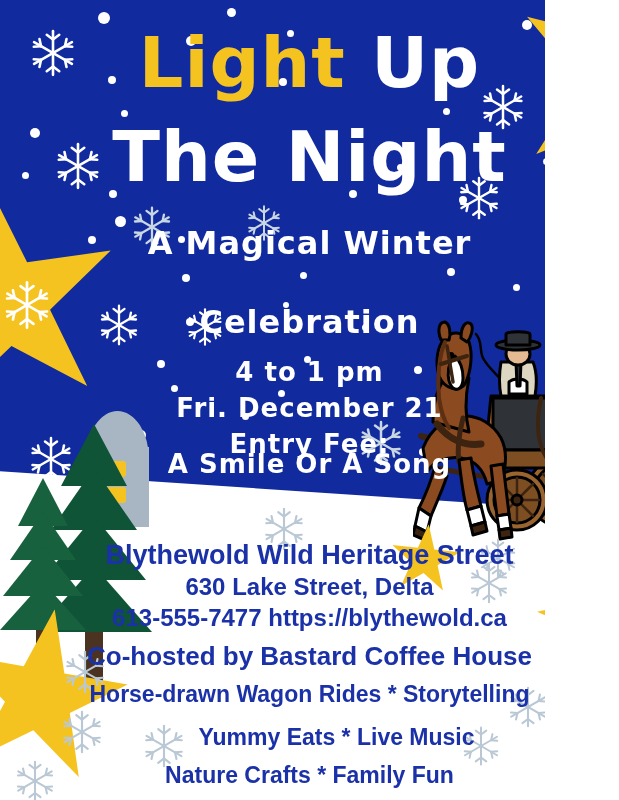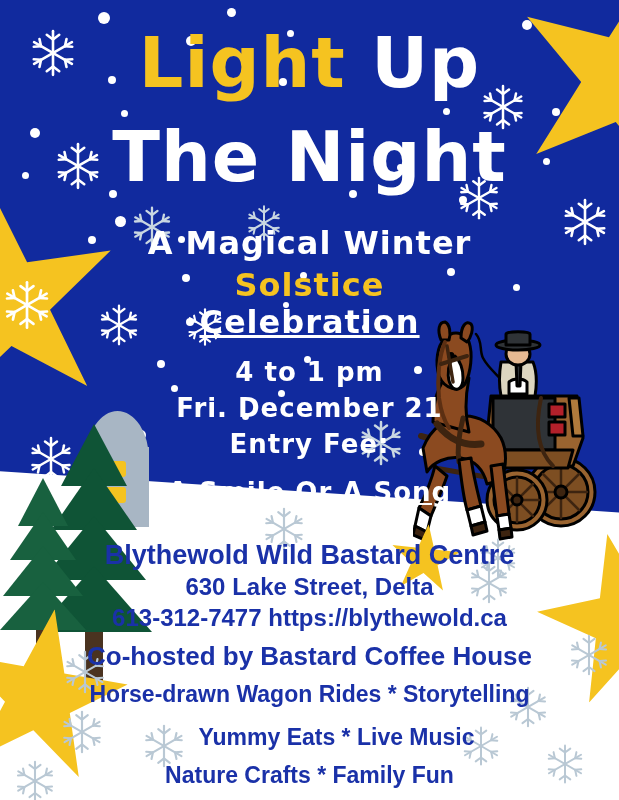--- a/index.html
+++ b/index.html
@@ -6,21 +6,21 @@
   html, body {
     margin: 0;
     padding: 0;
     background: #ffffff;
   }
   body {
     font-family: "Liberation Sans", sans-serif;
   }
   #poster {
     position: relative;
-    width: 619px;
+    width: 545px;
     height: 800px;
     overflow: hidden;
     background: #ffffff;
   }
   
   .sky {
     position: absolute;
     left: 0; top: 0;
     width: 619px;
     height: 560px;
@@ -179,38 +179,37 @@
   .sub2 {
     top: 266px;
     font-size: 32px;
     line-height: 38px;
     color: #f5c320;
   }
   .sub3 {
     top: 303px;
     font-size: 32px;
     line-height: 38px;
-    text-decoration: underline;
   }
   .det {
     position: absolute;
     width: 619px;
     text-align: center;
     font-family: "DejaVu Sans", sans-serif;
     font-weight: bold;
     color: #ffffff;
     font-size: 26px;
     line-height: 32px;
     letter-spacing: 1px;
     white-space: nowrap;
   }
   .det1 { top: 356px; }
   .det2 { top: 392px; }
   .det3 { top: 428px; }
-  .det4 { top: 476px; text-decoration: underline; }
+  .det4 { top: 448px; }
 
   .venue {
     position: absolute;
     width: 619px;
     text-align: center;
     font-family: "Liberation Sans", sans-serif;
     font-weight: bold;
     color: #1a31a8;
     white-space: nowrap;
   }
@@ -644,21 +643,20 @@
         <path d="M84 200 L 96 198 L 98 212 L 86 214 Z" fill="#ffffff"></path>
         <path d="M86 214 L 98 212 L 99 221 L 87 223 Z" fill="#3d2410"></path>
       </g>
     </svg>
   </div>
 
   <div class="headline title1"><span class="accent">Light</span> <span>Up</span></div>
   <div class="headline title2">The Night</div>
 
   <div class="headline sub1">A Magical Winter</div>
-  <div class="headline sub2">Solstice</div>
   <div class="headline sub3">Celebration</div>
 
   <div class="det det1">4 to 1 pm</div>
   <div class="det det2">Fri. December 21</div>
   <div class="det det3">Entry Fee:</div>
   <div class="det det4">A Smile Or A Song</div>
 
   <div class="star star-bottomleft"></div>
   <div class="star star-bottomright"></div>
   <div class="star star-tiny"></div>
@@ -888,21 +886,21 @@
         <line x1="73" y1="63" x2="76" y2="77"></line>
           <line x1="73" y1="63" x2="87" y2="62"></line>
         <line x1="27" y1="63" x2="13" y2="62"></line>
           <line x1="27" y1="63" x2="24" y2="77"></line>
         <line x1="73" y1="37" x2="87" y2="38"></line>
           <line x1="73" y1="37" x2="76" y2="23"></line>
       </g>
     </svg>
   </div>
 
-  <div class="venue v1">Blythewold Wild Bastard Centre</div>
+  <div class="venue v1">Blythewold Wild Heritage Street</div>
   <div class="venue v2">630 Lake Street, Delta</div>
-  <div class="venue v3">613-312-7477 https://blythewold.ca</div>
+  <div class="venue v3">613-555-7477 https://blythewold.ca</div>
   <div class="venue v4">Co-hosted by Bastard Coffee House</div>
   <div class="venue v5">Horse-drawn Wagon Rides * Storytelling</div>
   <div class="venue v6">Yummy Eats * Live Music</div>
   <div class="venue v7">Nature Crafts * Family Fun</div>
 
 </div>
 
 </body></html>

